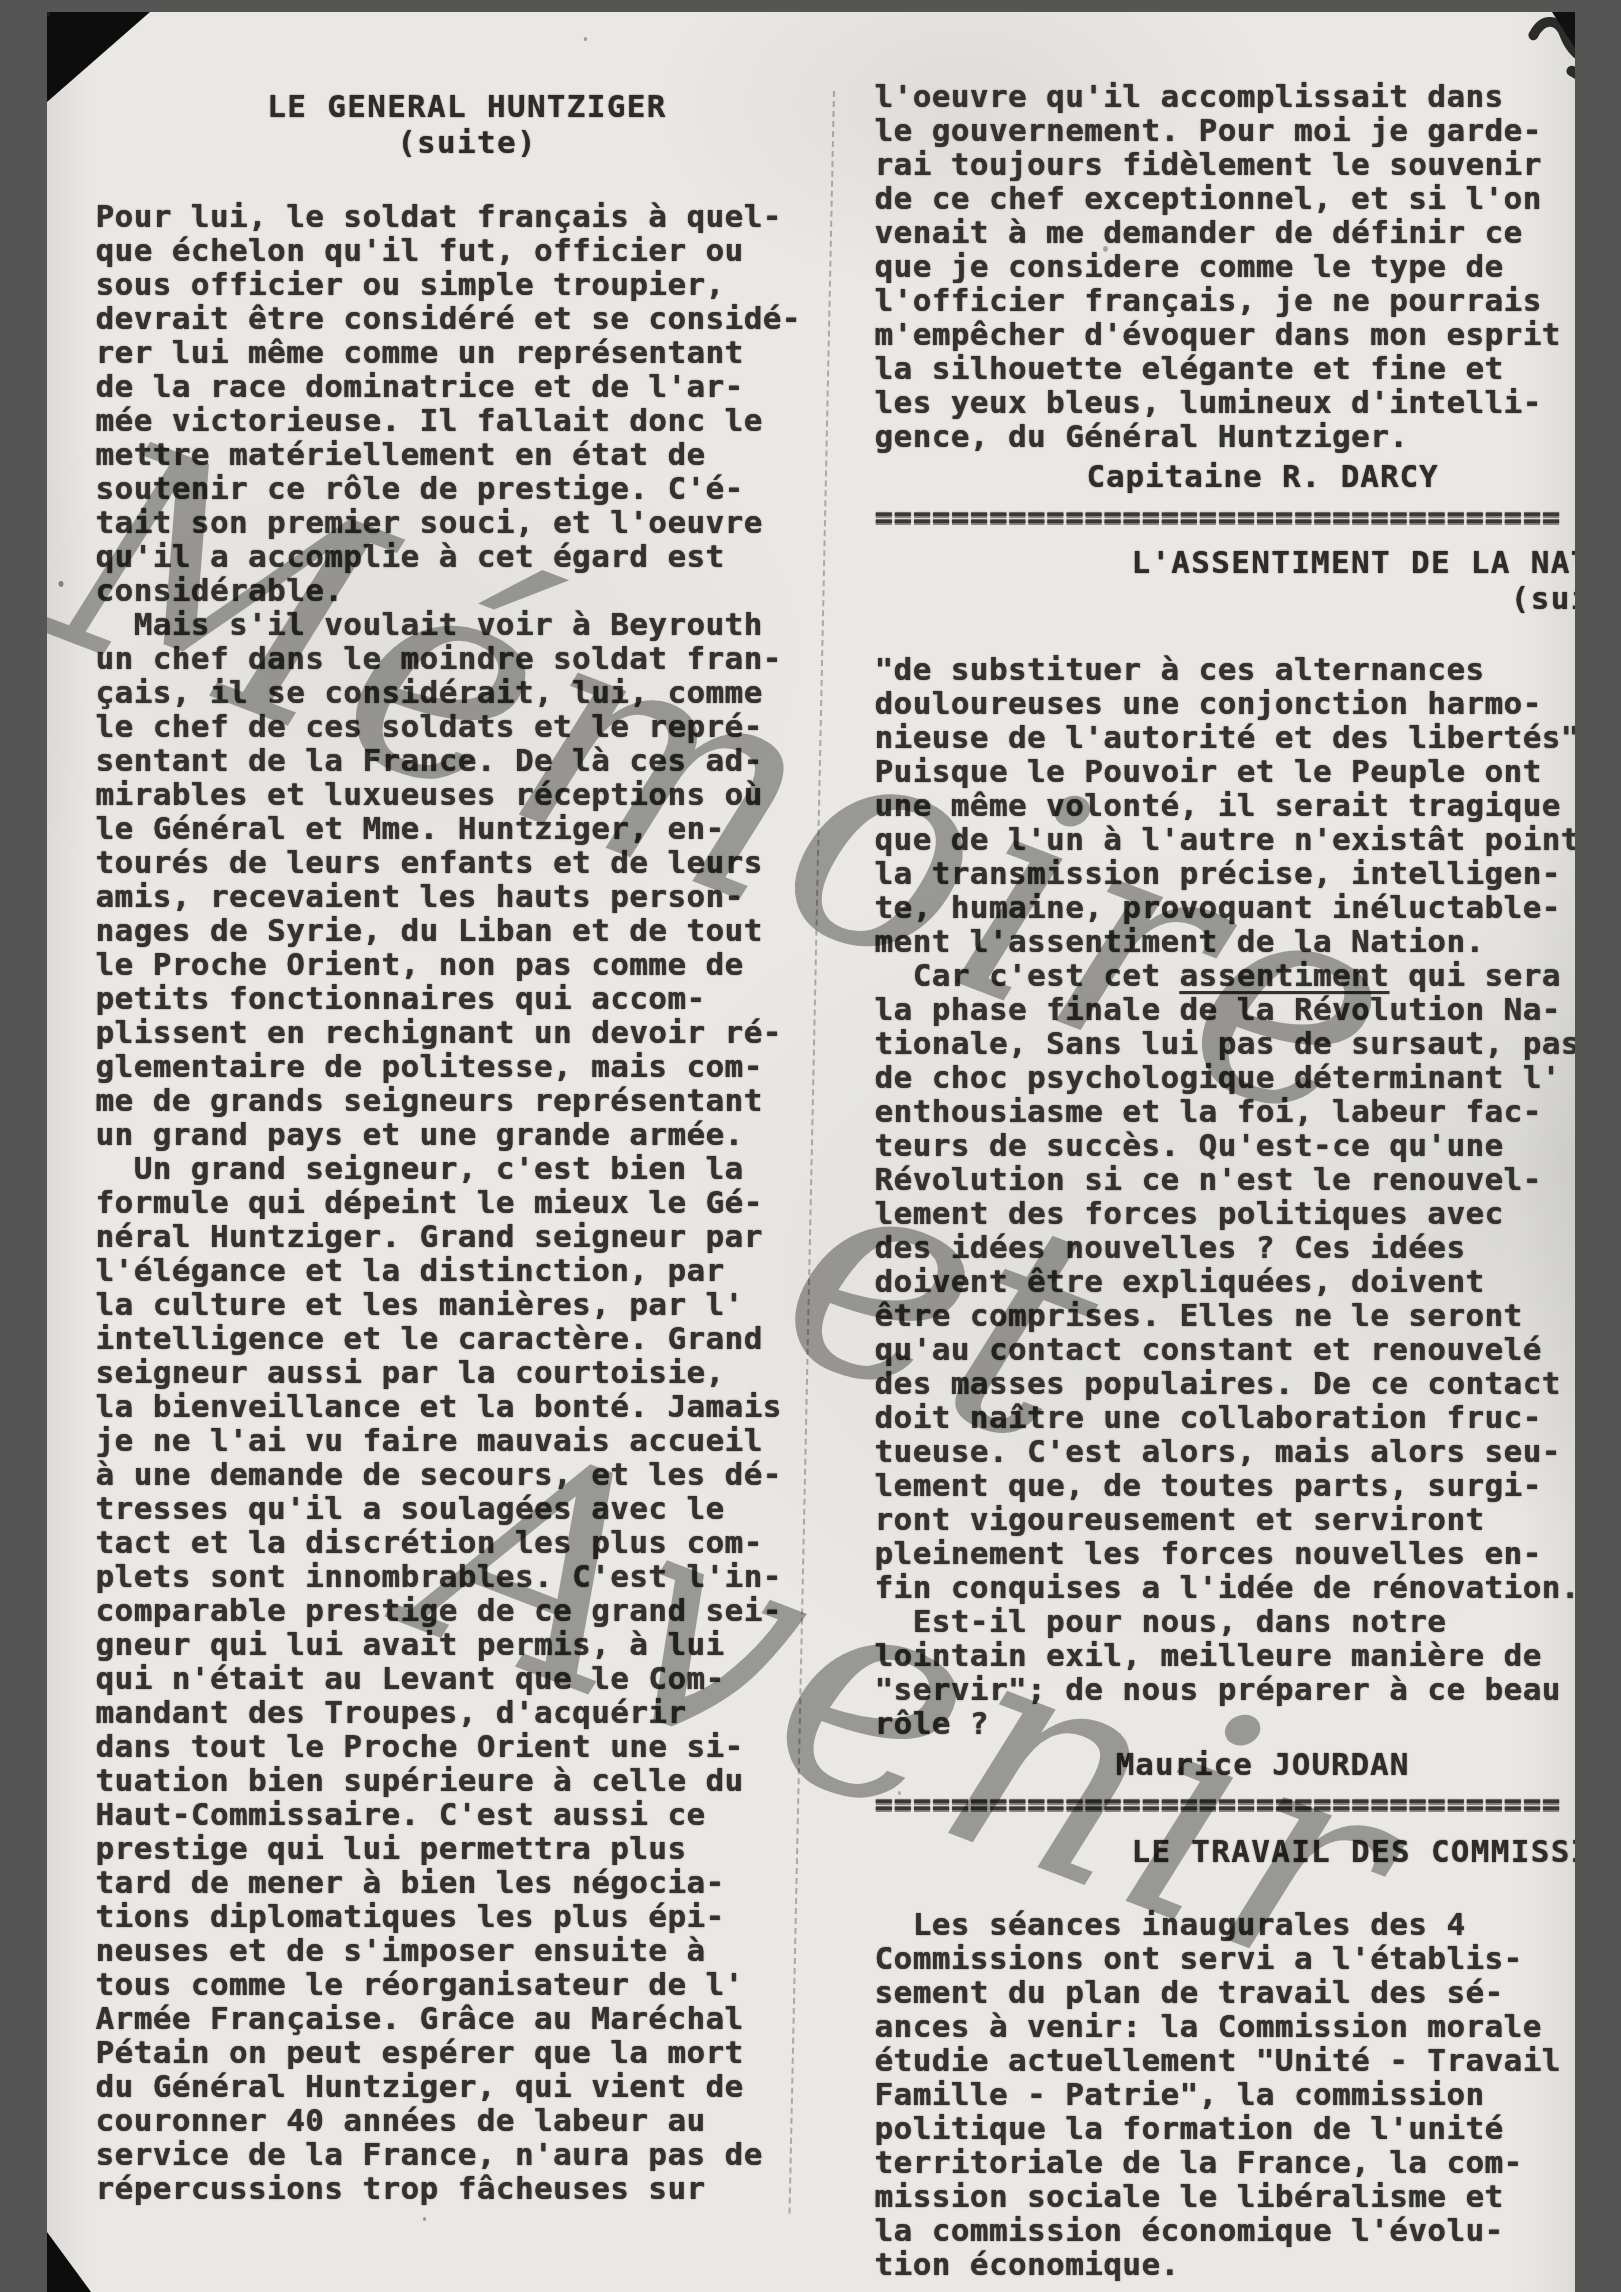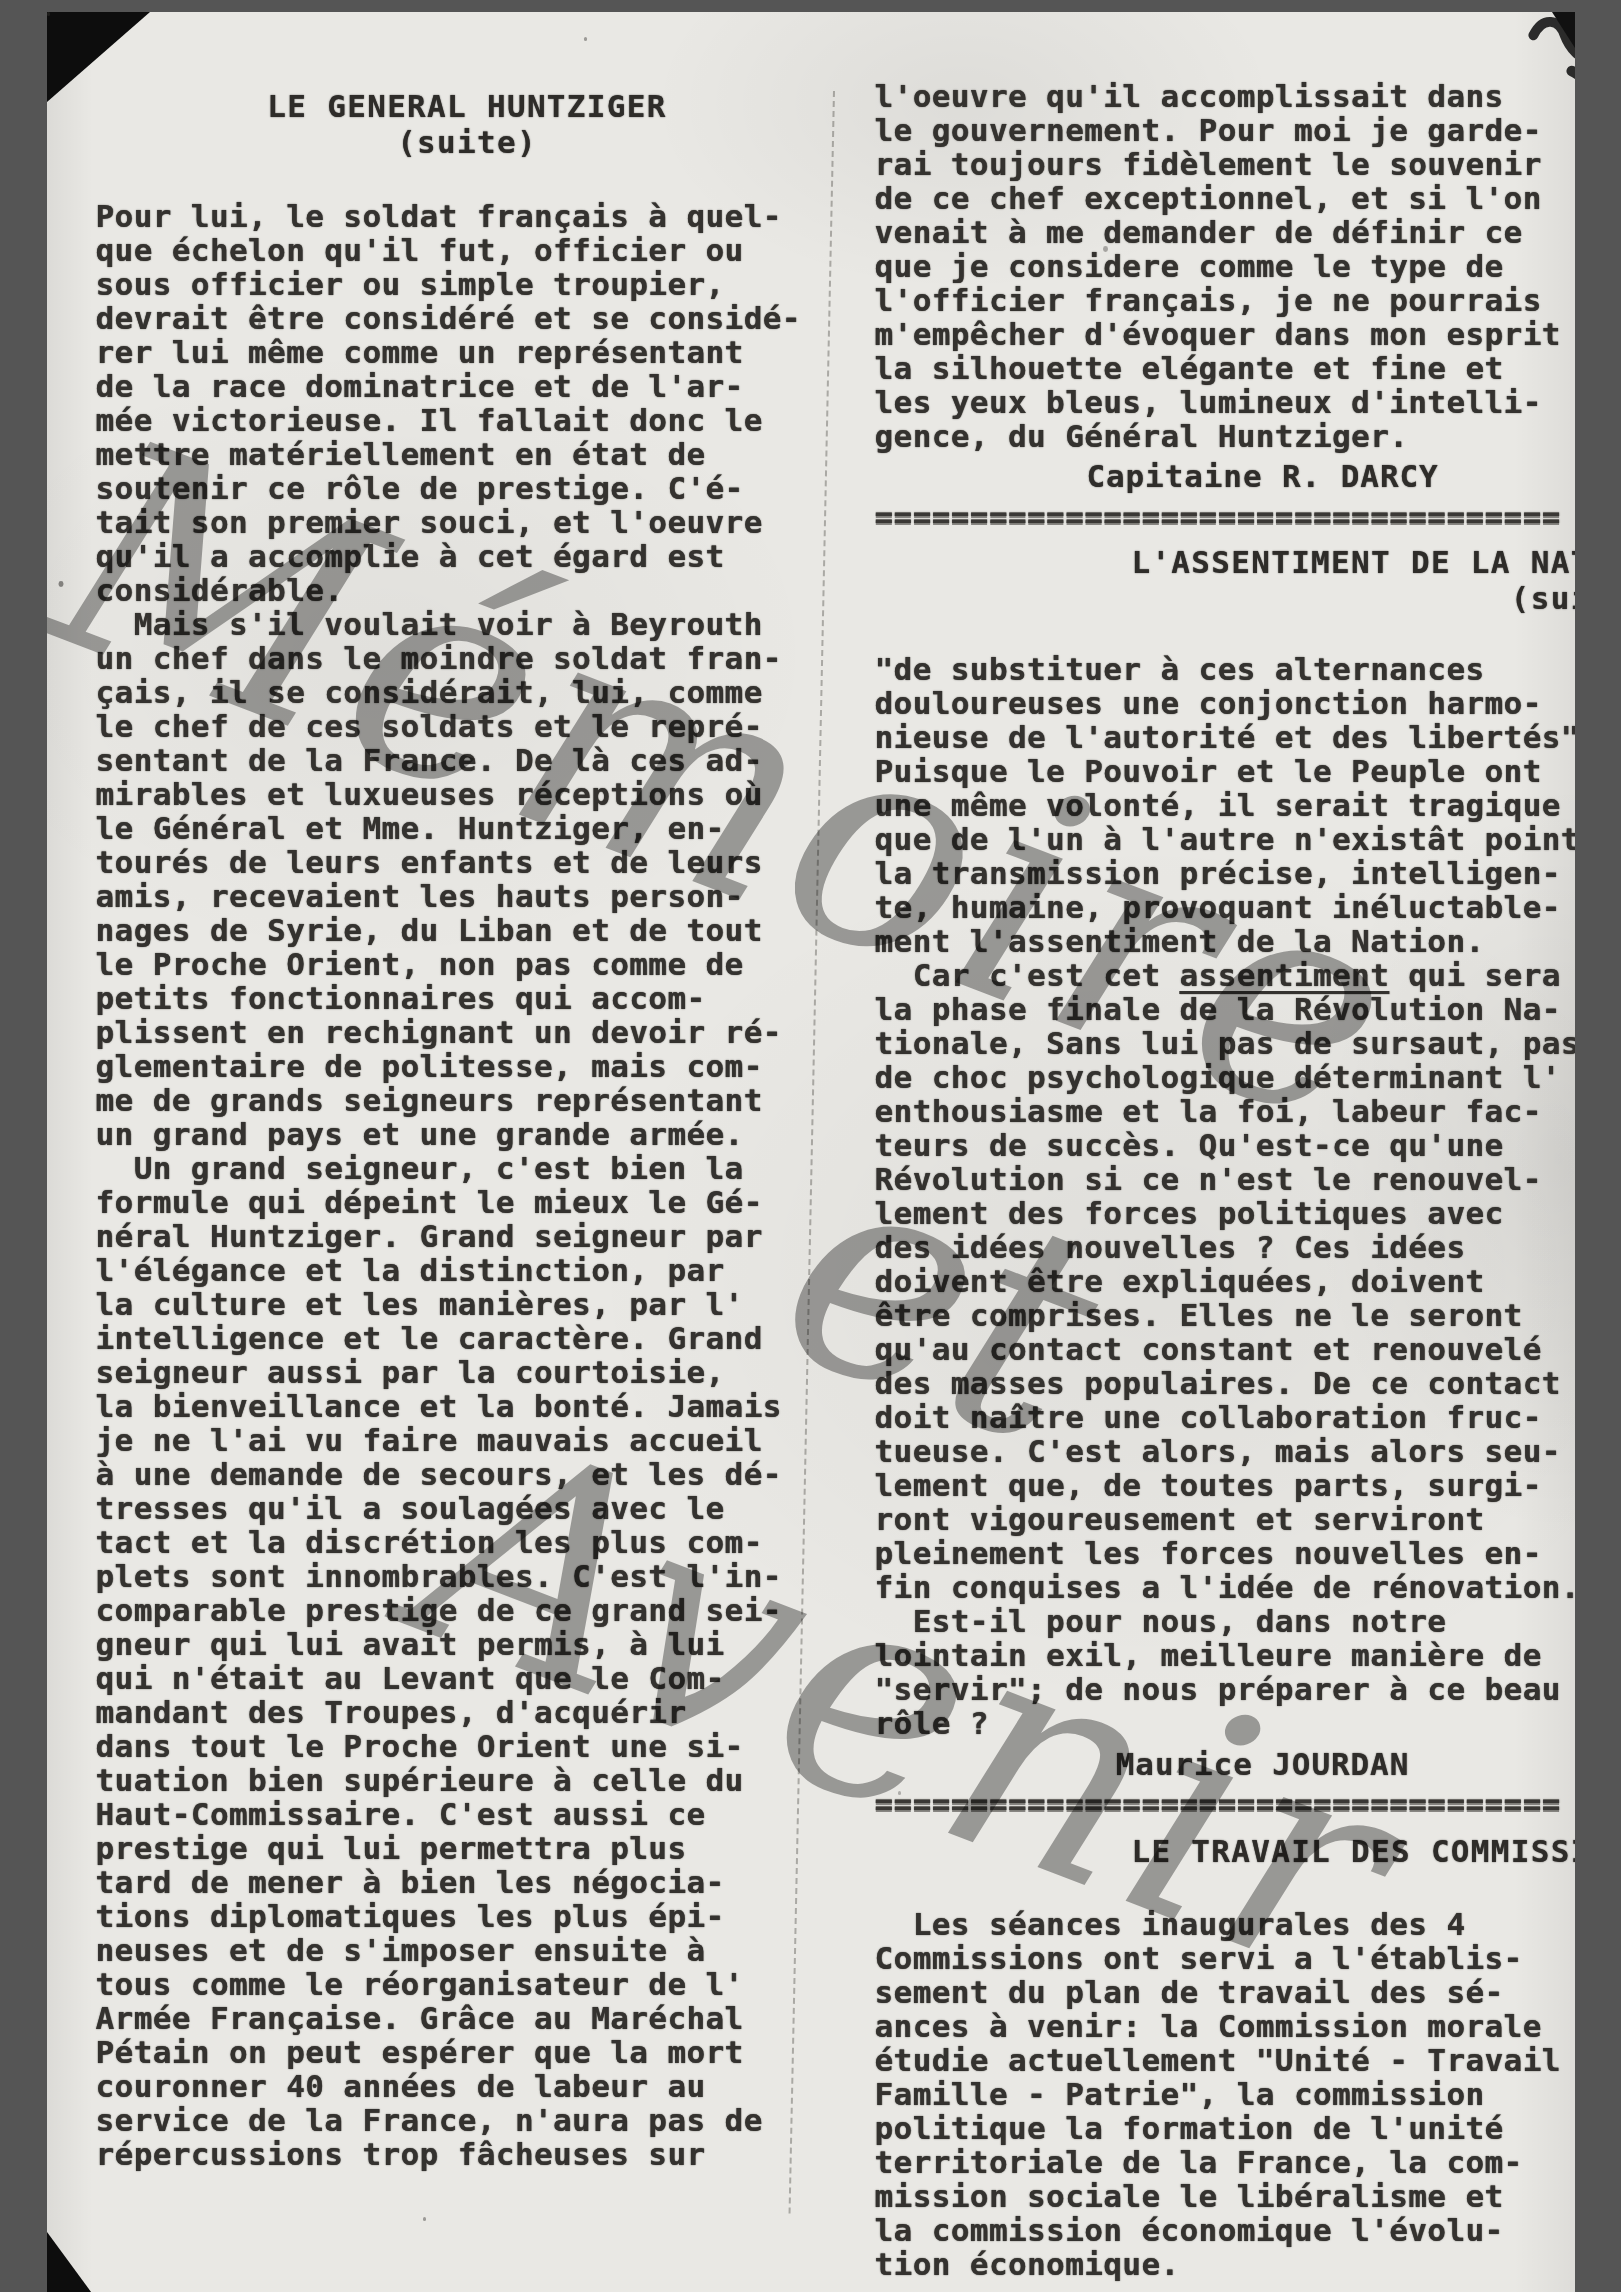--- a/index.html
+++ b/index.html
@@ -153,20 +153,21 @@
         <div class="tline">dans tout le Proche Orient une si-</div>
         <div class="tline">tuation bien supérieure à celle du</div>
         <div class="tline">Haut-Commissaire. C'est aussi ce</div>
         <div class="tline">prestige qui lui permettra plus</div>
         <div class="tline">tard de mener à bien les négocia-</div>
         <div class="tline">tions diplomatiques les plus épi-</div>
         <div class="tline">neuses et de s'imposer ensuite à</div>
         <div class="tline">tous comme le réorganisateur de l'</div>
         <div class="tline">Armée Française. Grâce au Maréchal</div>
         <div class="tline">Pétain on peut espérer que la mort</div>
+        <div class="tline">du Général Huntziger, qui vient de</div>
         <div class="tline">couronner 40 années de labeur au</div>
         <div class="tline">service de la France, n'aura pas de</div>
         <div class="tline">répercussions trop fâcheuses sur</div>
       </div>
   </div>
 
   <div class="col col-right">
     <div class="para">
         <div class="tline">l'oeuvre qu'il accomplissait dans</div>
         <div class="tline">le gouvernement. Pour moi je garde-</div>

